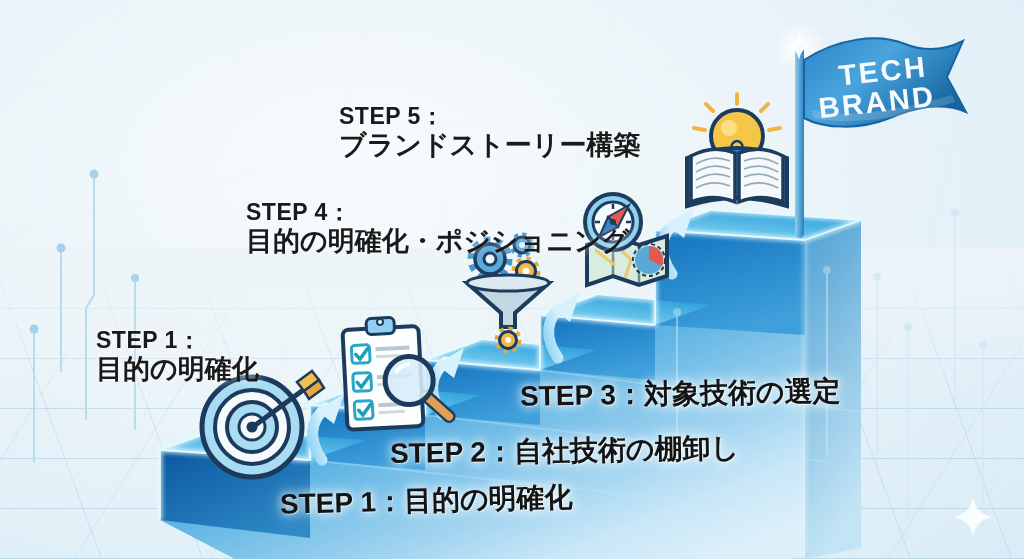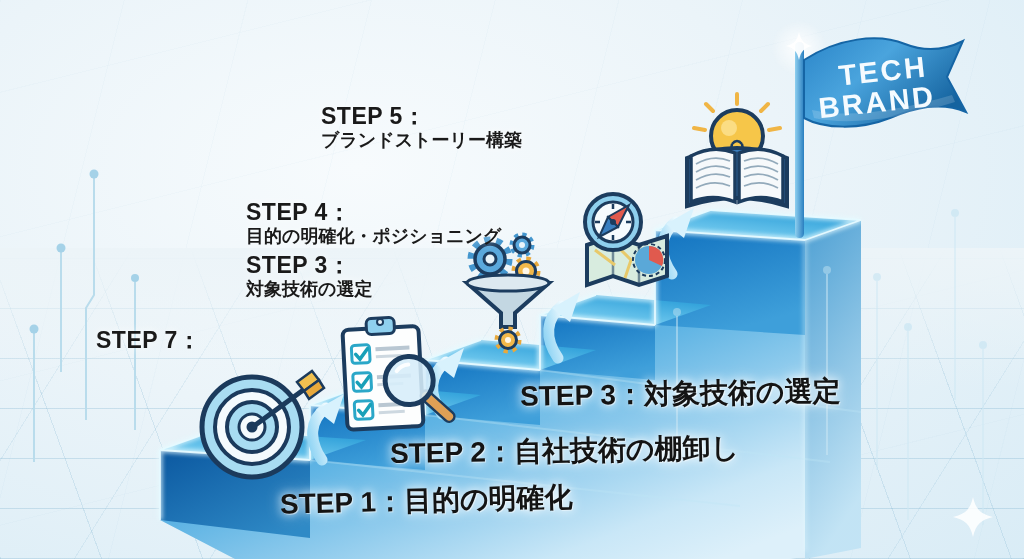--- a/index.html
+++ b/index.html
@@ -13,21 +13,21 @@
     background-image:
       repeating-linear-gradient(0deg, rgba(120,175,205,.30) 0 1px, transparent 1px 50px),
       repeating-linear-gradient(70deg, rgba(120,175,205,.22) 0 1px, transparent 1px 95px),
       repeating-linear-gradient(-58deg, rgba(120,175,205,.15) 0 1px, transparent 1px 115px);}
   .floor-fade{position:absolute;left:0;right:0;top:248px;height:140px;pointer-events:none;
     background:linear-gradient(180deg,#ecf4f8 0%, rgba(236,244,248,0) 100%);}
   svg.scene{position:absolute;left:0;top:0;}
   .float-label{position:absolute;font-weight:700;color:#1a1a1a;line-height:1.12;white-space:nowrap;
     text-shadow:0 0 8px rgba(255,255,255,.85);}
   .float-label .s{display:block;font-size:23px;letter-spacing:.5px;}
-  .float-label .n{display:block;font-size:18px;}
+  .float-label .n{display:block;font-size:27px;}
   .stair-label{position:absolute;font-weight:700;color:#141414;font-size:28px;white-space:nowrap;
     text-shadow:0 0 8px rgba(255,255,255,.95),0 0 16px rgba(255,255,255,.8),1px 1px 0 rgba(255,255,255,.5);}
   .flag-text{font-weight:700;letter-spacing:2.5px;fill:#f5fbff;font-family:"Liberation Sans",sans-serif;}
 </style>
 </head>
 <body>
 
 <div class="canvas">
   <div class="bg-lines"></div>
   <div class="floor-grid"></div>
@@ -255,31 +255,28 @@
       <path d="M812,110 C850,119 900,110 952,95 L955,102 C903,118 850,126 814,118 Z" fill="#ffffff" opacity="0.16"></path>
       <text class="flag-text" x="884" y="81" font-size="29" text-anchor="middle" transform="rotate(-6 884 81)">TECH</text>
       <text class="flag-text" x="878" y="112" font-size="29" text-anchor="middle" transform="rotate(-6 878 112)">BRAND</text>
       <path fill="#ffffff" opacity="0.95" d="M799,32 C801,41 804,44 812,46 C804,48 801,51 799,60 C797,51 794,48 786,46 C794,44 797,41 799,32 Z"></path>
     </g>
 
     <path fill="#ffffff" opacity="0.85" d="M973,497 C976,510 981,514 993,517 C981,520 976,524 973,537 C970,524 965,520 953,517 C965,514 970,510 973,497 Z"></path>
   </svg>
 
   <div class="float-label" style="left:96px;top:328px;">
-    <span class="s">STEP 7：</span>
-  </div>
-  <div class="float-label" style="left:246px;top:253px;">
-    <span class="s">STEP 3：</span>
-    <span class="n">対象技術の選定</span>
+    <span class="s">STEP 1：</span>
+    <span class="n">目的の明確化</span>
   </div>
   <div class="float-label" style="left:246px;top:200px;">
     <span class="s">STEP 4：</span>
     <span class="n">目的の明確化・ポジショニング</span>
   </div>
-  <div class="float-label" style="left:321px;top:104px;">
+  <div class="float-label" style="left:339px;top:104px;">
     <span class="s">STEP 5：</span>
     <span class="n">ブランドストーリー構築</span>
   </div>
 
   <div class="stair-label" style="left:280px;top:482px;transform:rotate(-1.5deg);">STEP 1：目的の明確化</div>
   <div class="stair-label" style="left:390px;top:432px;transform:rotate(-1deg);">STEP 2：自社技術の棚卸し</div>
   <div class="stair-label" style="left:520px;top:375px;transform:rotate(-1deg);">STEP 3：対象技術の選定</div>
 </div>
 
 </body></html>

